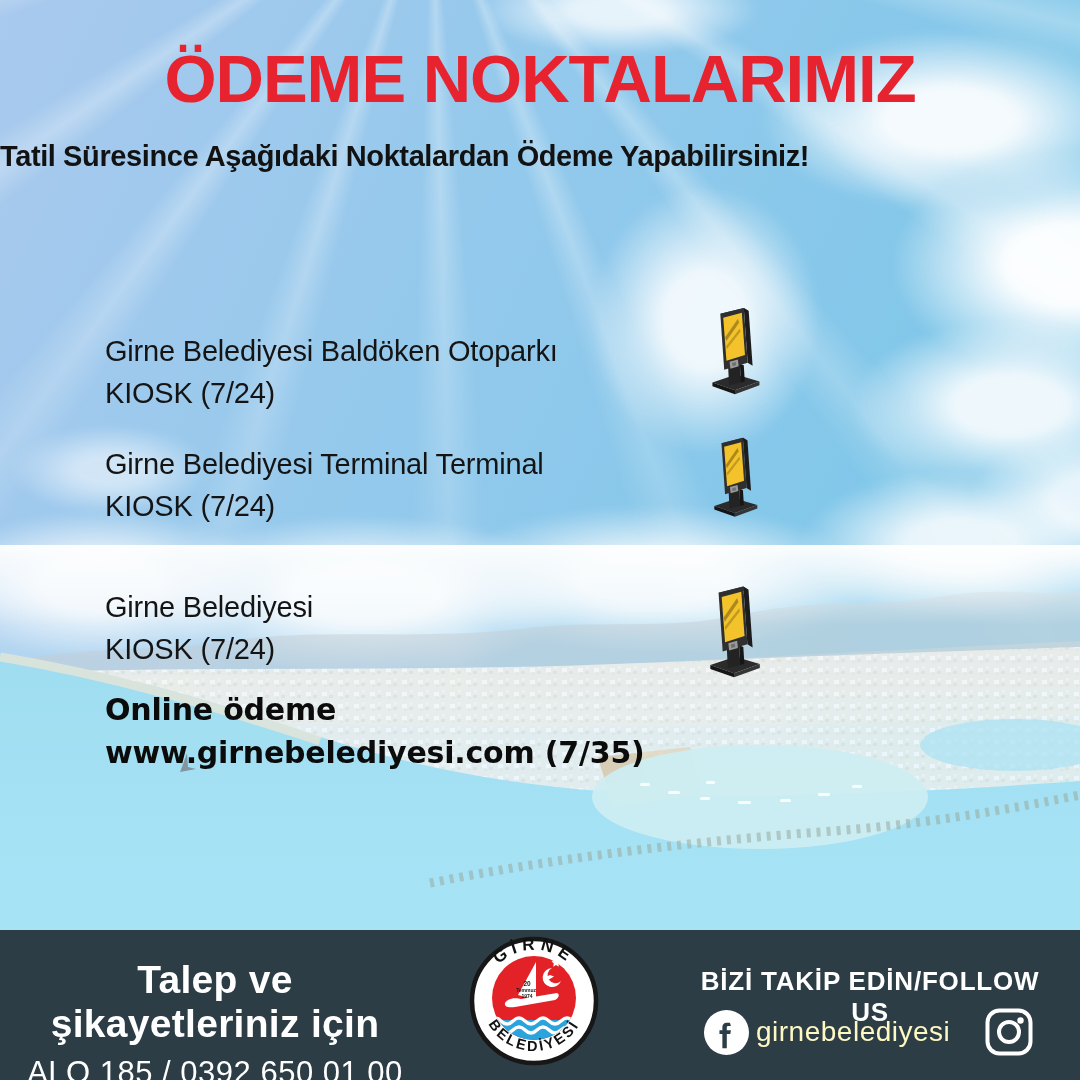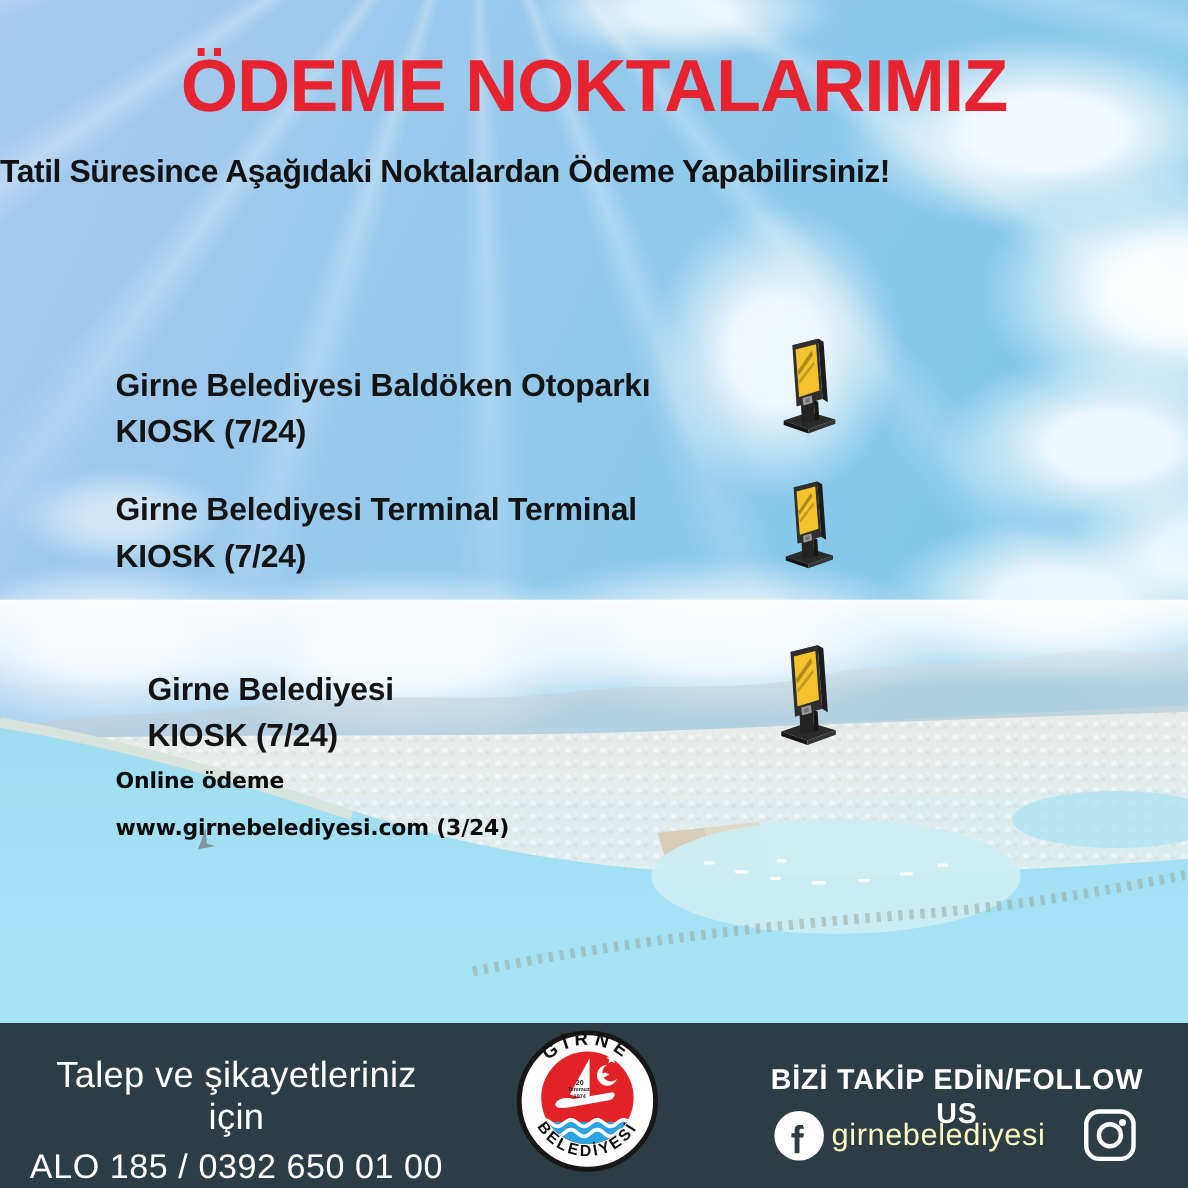--- a/index.html
+++ b/index.html
@@ -34,41 +34,41 @@
     text-align:center;font-size:67px;font-weight:800;letter-spacing:-1px;
     color:#e82330;margin:0;
   }
   .subtitle{
     position:absolute;left:0;top:140px;width:100%;
     text-align:left;font-size:29px;font-weight:700;letter-spacing:-.4px;
     color:#121212;margin:0;
   }
   .loc{
     position:absolute;left:105px;
-    font-size:29px;font-weight:700;color:#141414;line-height:42px;letter-spacing:-.2px;
-  }
-  .loc1{top:330px;} .loc2{top:443px;} .loc3{top:606px;margin-left:29px;}
+    font-size:29px;font-weight:400;color:#141414;line-height:42px;letter-spacing:-.2px;
+  }
+  .loc1{top:330px;} .loc2{top:443px;} .loc3{top:586px;}
   .online{
     position:absolute;left:105px;top:688px;
-    font-size:20px;font-weight:800;color:#0b0b0b;line-height:43px;letter-spacing:-.2px;
+    font-size:30px;font-weight:800;color:#0b0b0b;line-height:43px;letter-spacing:-.2px;
     font-family:"DejaVu Sans","Liberation Sans",sans-serif;
   }
   .kiosk{position:absolute;}
   .kiosk1{left:701px;top:306px;width:66px;height:94px;}
   .kiosk2{left:704px;top:436px;width:60px;height:86px;}
   .kiosk3{left:700px;top:583px;width:66px;height:102px;}
   
   .footer{
     position:absolute;left:0;top:930px;width:1080px;height:150px;
     background:#2c3d45;
   }
   .contact{
     position:absolute;left:25px;top:28px;width:380px;text-align:center;color:#fff;
   }
-  .contact .l1{font-size:33px;font-weight:400;letter-spacing:.3px;}
+  .contact .l1{font-size:39px;font-weight:700;letter-spacing:.3px;}
   .contact .l2{font-size:31px;font-weight:500;margin-top:9px;letter-spacing:.5px;}
   .logo{position:absolute;left:469px;top:6px;width:130px;height:130px;}
   .follow-heading{
     position:absolute;left:690px;top:36px;width:360px;text-align:center;
     color:#fff;font-size:26px;font-weight:700;letter-spacing:.8px;
   }
   .social-row{position:absolute;left:690px;top:76px;width:360px;height:52px;}
   .fb{position:absolute;left:13px;top:3px;width:47px;height:47px;}
   .handle{
     position:absolute;left:66px;top:10px;width:228px;text-align:left;
@@ -195,21 +195,21 @@
   <div class="loc loc3">
     <div>Girne Belediyesi</div>
     <div>KIOSK (7/24)</div>
   </div>
   <svg class="kiosk kiosk3" viewBox="0 0 64 96">
       <use href="#kiosk"></use>
     </svg>
 
   <div class="online">
     <div>Online ödeme</div>
-    <div>www.girnebelediyesi.com (3/24)</div>
+    <div>www.girnebelediyesi.com (7/35)</div>
   </div>
 
   <div class="footer">
 
     <div class="contact">
       <div class="l1">Talep ve şikayetleriniz için</div>
       <div class="l2">ALO 185 / 0392 650 01 00</div>
     </div>
 
     <svg class="logo" viewBox="0 0 130 130">

